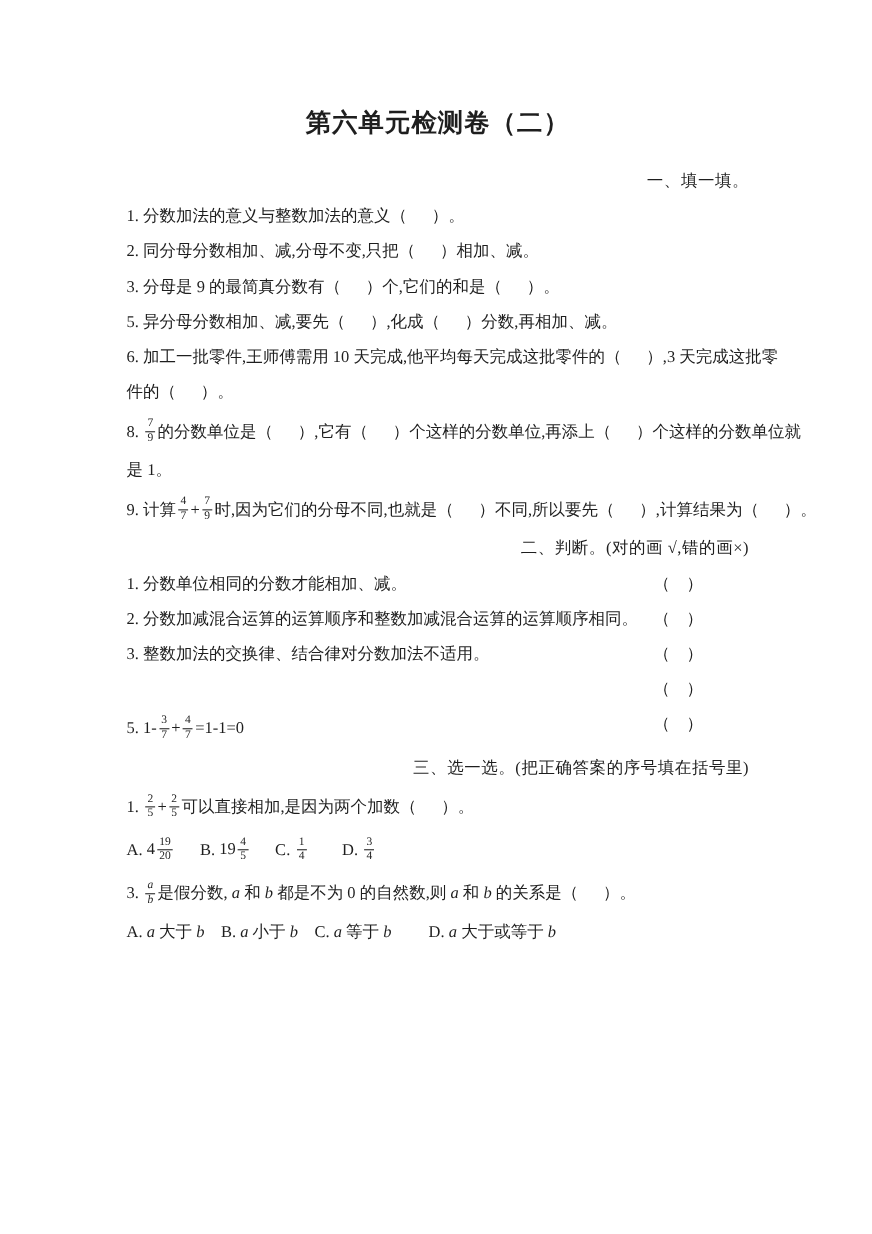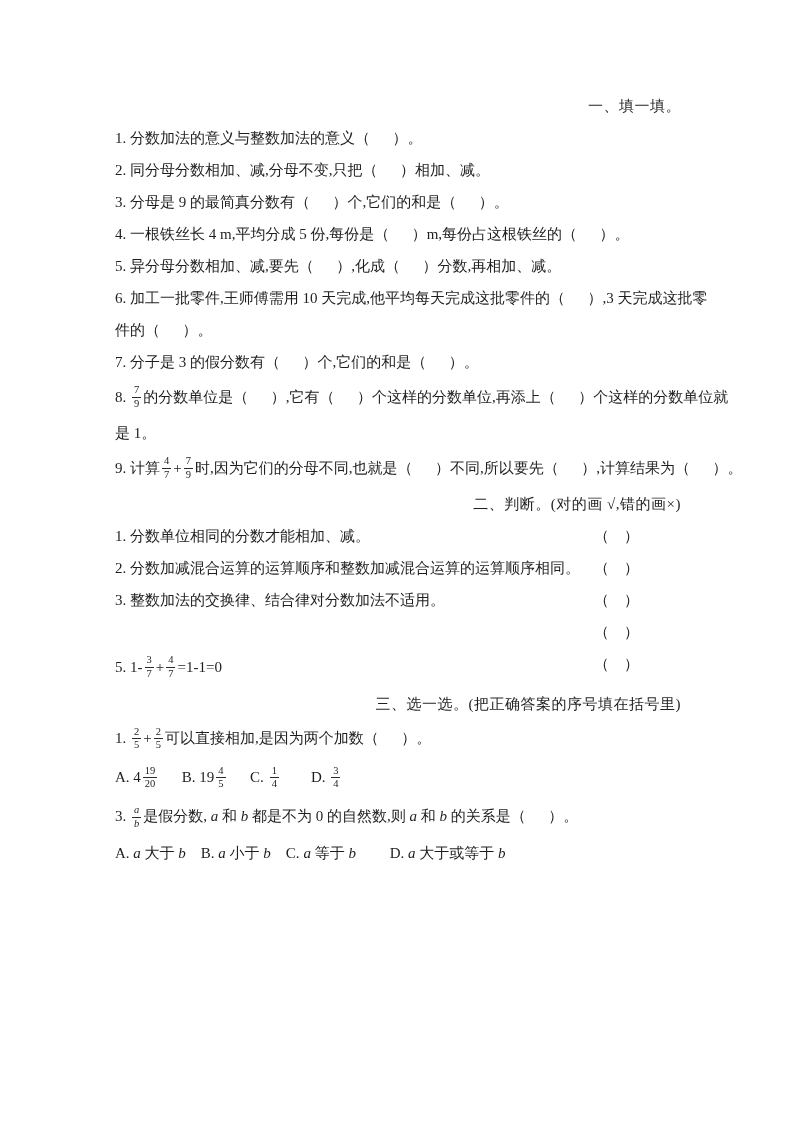--- a/index.html
+++ b/index.html
@@ -41,32 +41,31 @@
   .frac .num { display:block; padding:0 2px; }
   .frac .den { display:block; padding:0 2px; border-top:1px solid #2a2a2a; }
   .frac.it { font-style:italic; }
   .whole { display:inline-block; vertical-align:middle; margin-bottom:2px; }
   i { font-style:italic; }
 </style>
 </head>
 <body>
 
 <div class="sheet">
+  <h1 class="title">第六单元检测卷（二）</h1>
   <div>
   <section class="section">
     <div class="line heading">一、填一填。</div>
     <div>
           <div class="line"><span class="line-content">1. 分数加法的意义与整数加法的意义（      ）。</span></div>
           <div class="line"><span class="line-content">2. 同分母分数相加、减,分母不变,只把（      ）相加、减。</span></div>
           <div class="line"><span class="line-content">3. 分母是 9 的最简真分数有（      ）个,它们的和是（      ）。</span></div>
-          <div class="line"><span class="line-content">4. 一根铁丝长 4 m,平均分成 5 份,每份是（      ）m,每份占这根铁丝的（      ）。</span></div>
           <div class="line"><span class="line-content">5. 异分母分数相加、减,要先（      ）,化成（      ）分数,再相加、减。</span></div>
           <div class="line"><span class="line-content">6. 加工一批零件,王师傅需用 10 天完成,他平均每天完成这批零件的（      ）,3 天完成这批零</span></div>
           <div class="line"><span class="line-content">件的（      ）。</span></div>
-          <div class="line"><span class="line-content">7. 分子是 3 的假分数有（      ）个,它们的和是（      ）。</span></div>
           <div class="line"><span class="line-content">8. <span class="frac"><span class="num">7</span><span class="den">9</span></span>的分数单位是（      ）,它有（      ）个这样的分数单位,再添上（      ）个这样的分数单位就</span></div>
           <div class="line"><span class="line-content">是 1。</span></div>
           <div class="line"><span class="line-content">9. 计算<span class="frac"><span class="num">4</span><span class="den">7</span></span>+<span class="frac"><span class="num">7</span><span class="den">9</span></span>时,因为它们的分母不同,也就是（      ）不同,所以要先（      ）,计算结果为（      ）。</span></div>
         </div>
   </section>
 
   <section class="section">
     <div class="line heading">二、判断。(对的画 √,错的画×)</div>
     <div>
           <div class="line judge"><span class="line-content">1. 分数单位相同的分数才能相加、减。</span><span class="right-bracket">（    ）</span></div>

